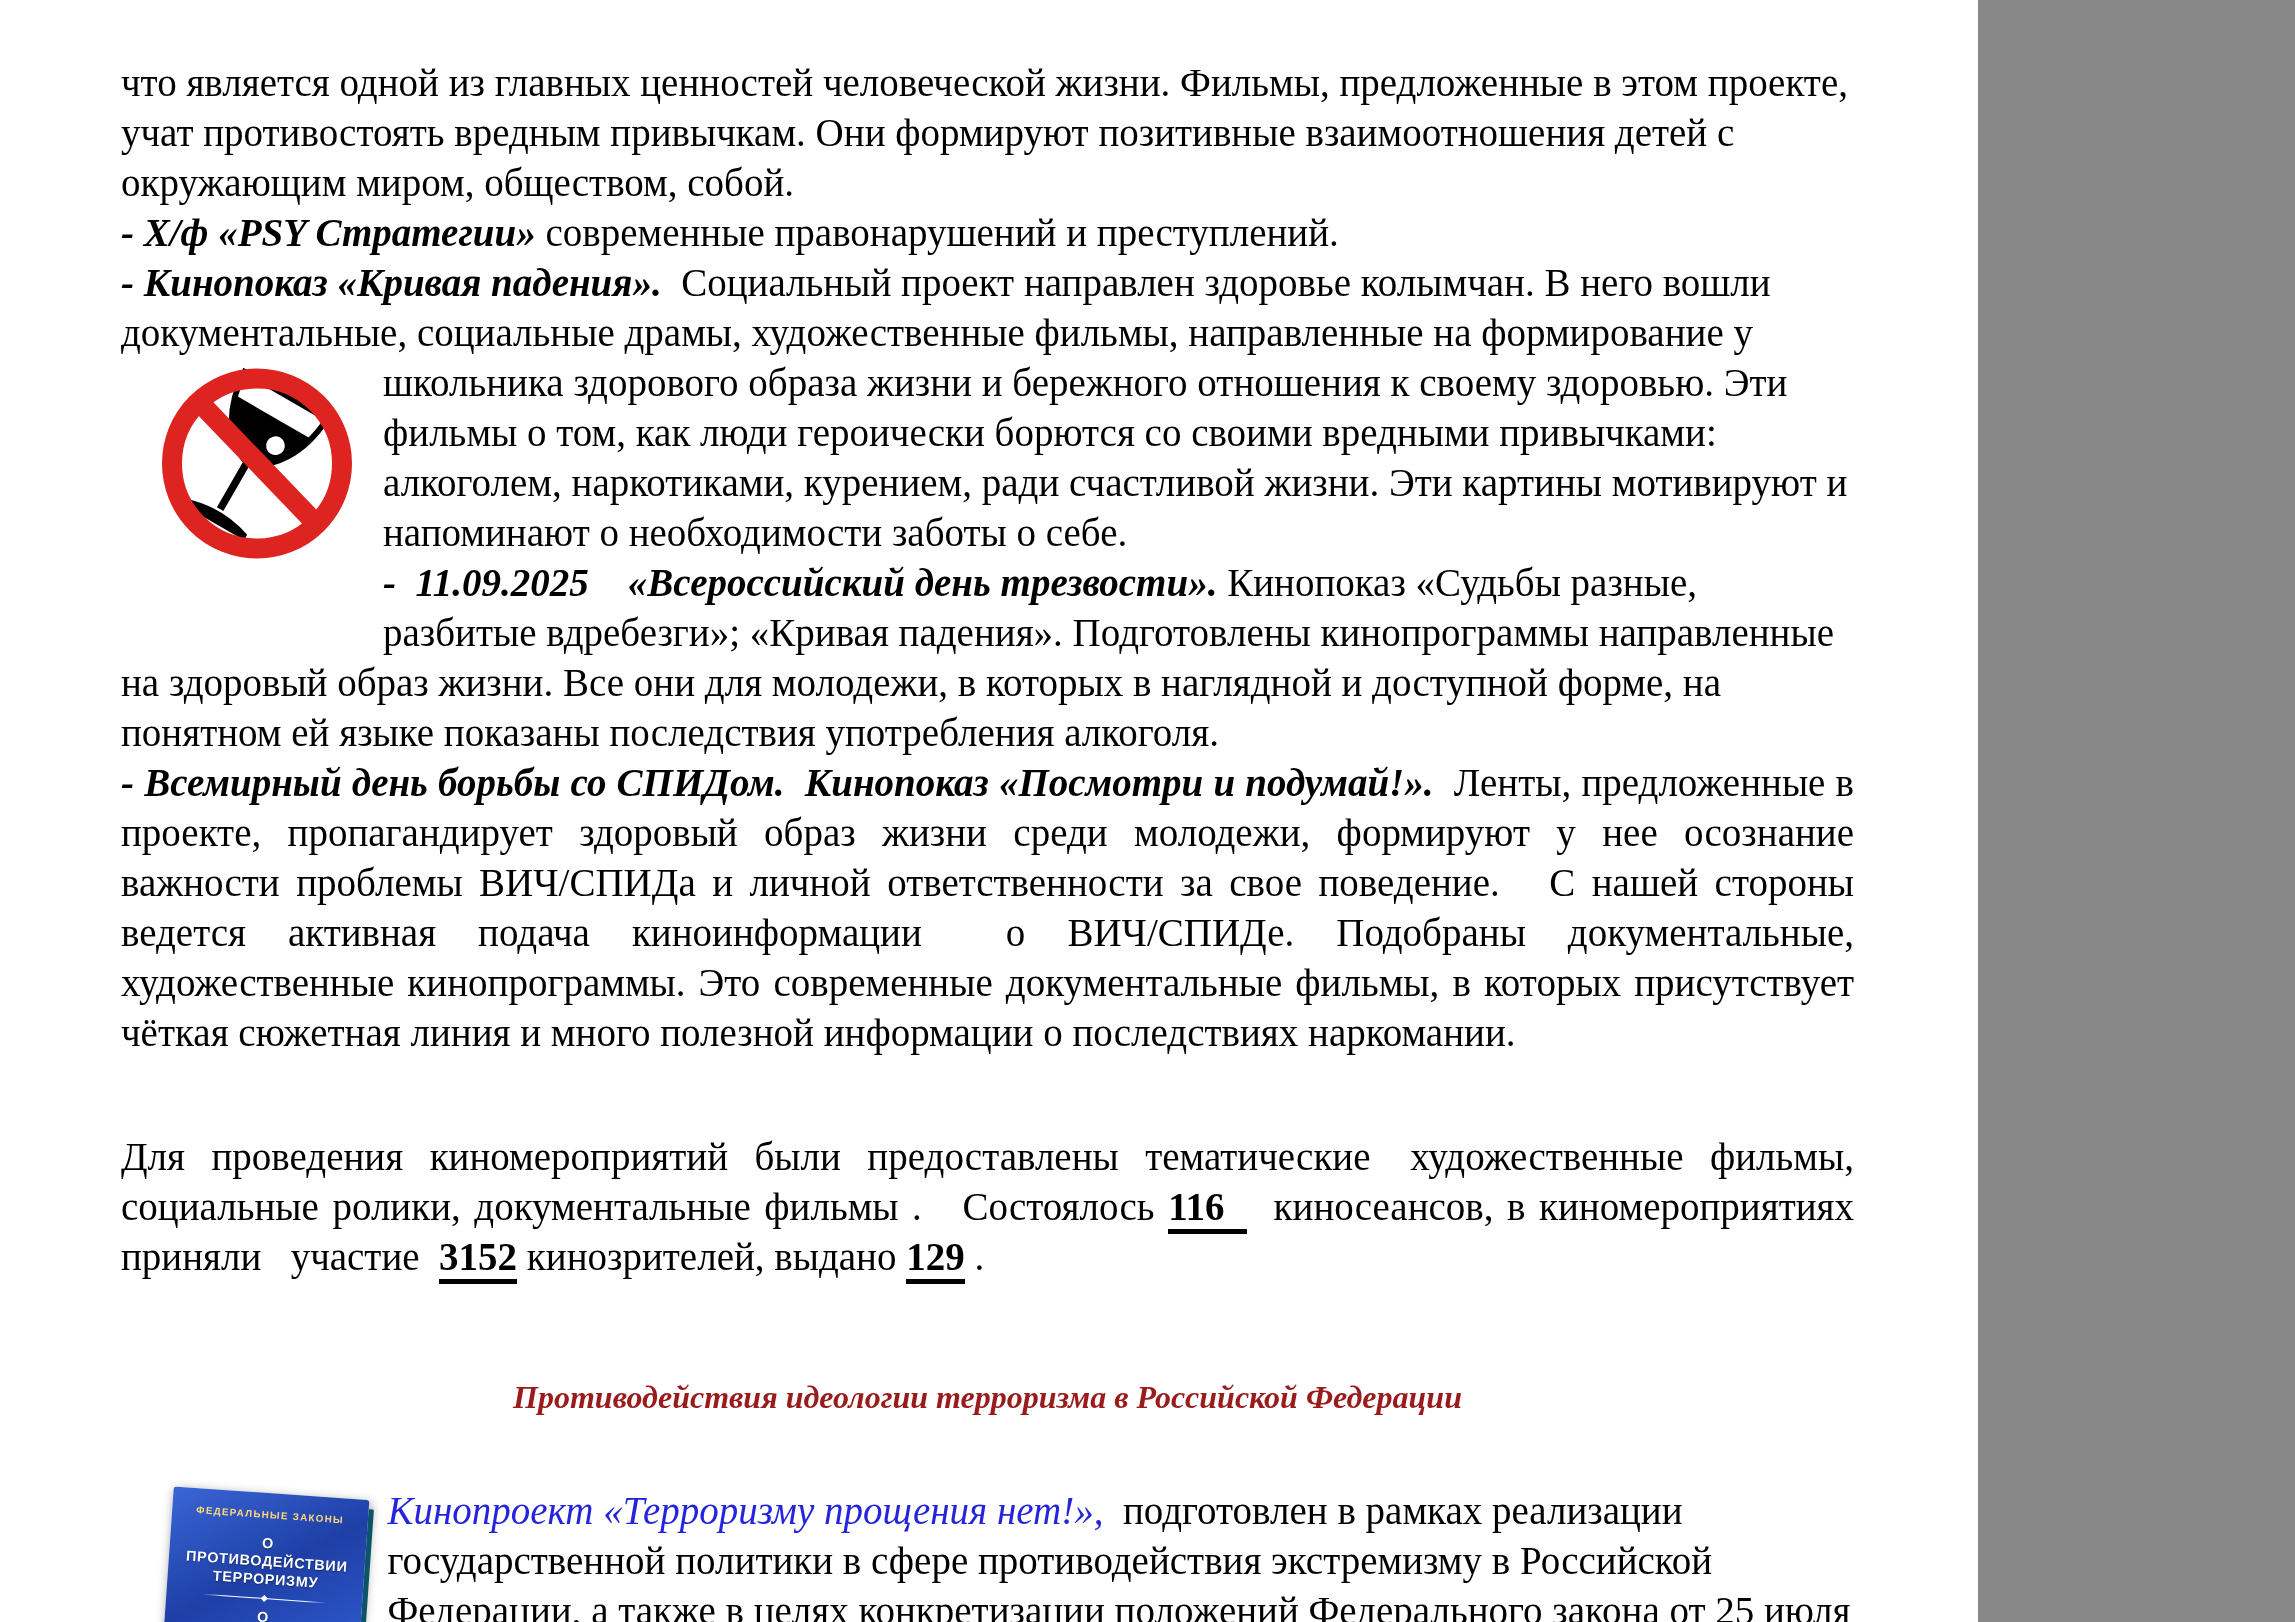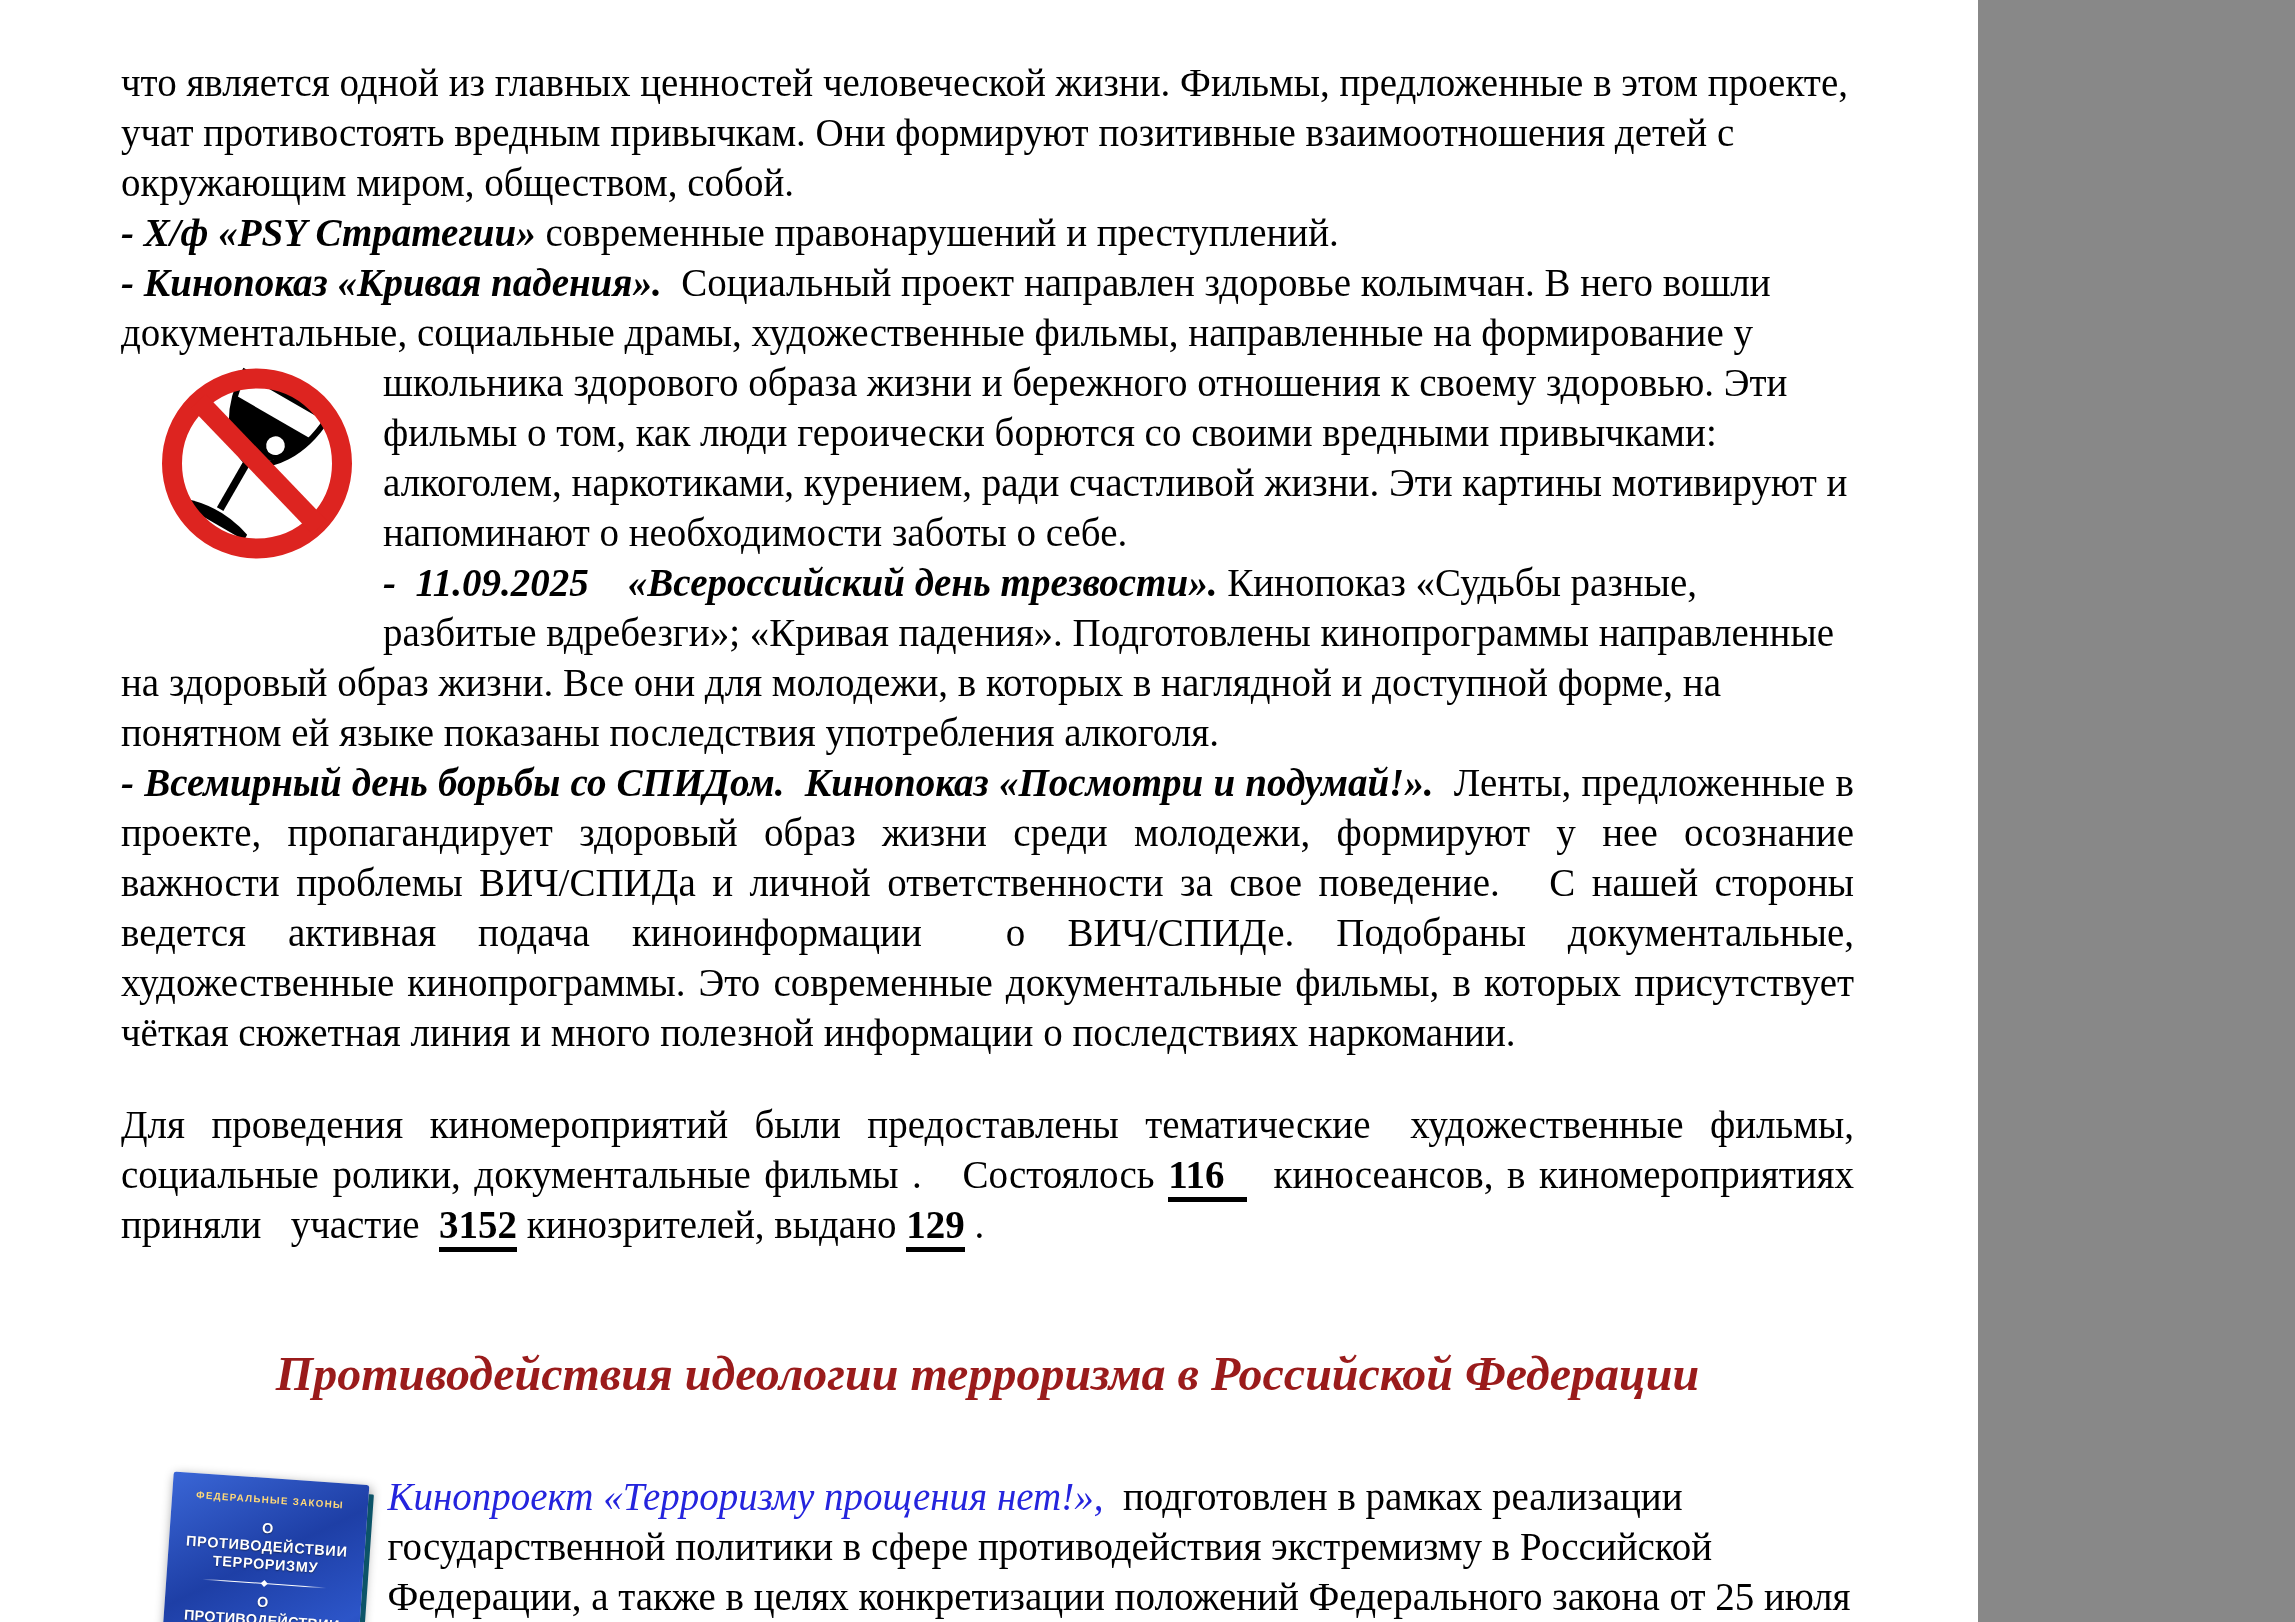--- a/index.html
+++ b/index.html
@@ -13,35 +13,35 @@
     font-size:39px;
     line-height:50px;
     color:#000;
     overflow:hidden;
   }
   .para{margin:0;white-space:pre-wrap;}
   .justify{text-align:justify;}
   .bi{font-weight:bold;font-style:italic;}
   .num{font-weight:bold;border-bottom:5.9px solid #000;padding-bottom:1.3px;}
   .num-wide{padding-right:22px;}
-  .gap-top{margin-top:42px;}
+  .gap-top{margin-top:74px;}
 
   
   .noalc-float{
     float:left;
     width:200px;height:293px;
     margin:3.9px 26px 0 36px;
   }
   .noalc-float svg{display:block;width:200px;height:203px;}
 
   
   .section-heading{
     margin:98px 0 0 0;
     text-align:center;
-    font-size:48px;
+    font-size:32px;
     line-height:1.1;
     font-weight:bold;
     font-style:italic;
     color:#9a1b1b;
   }
 
   
   .terror-section{margin-top:71px;}
   .terror-section::after{content:"";display:block;clear:both;}
   .book{

